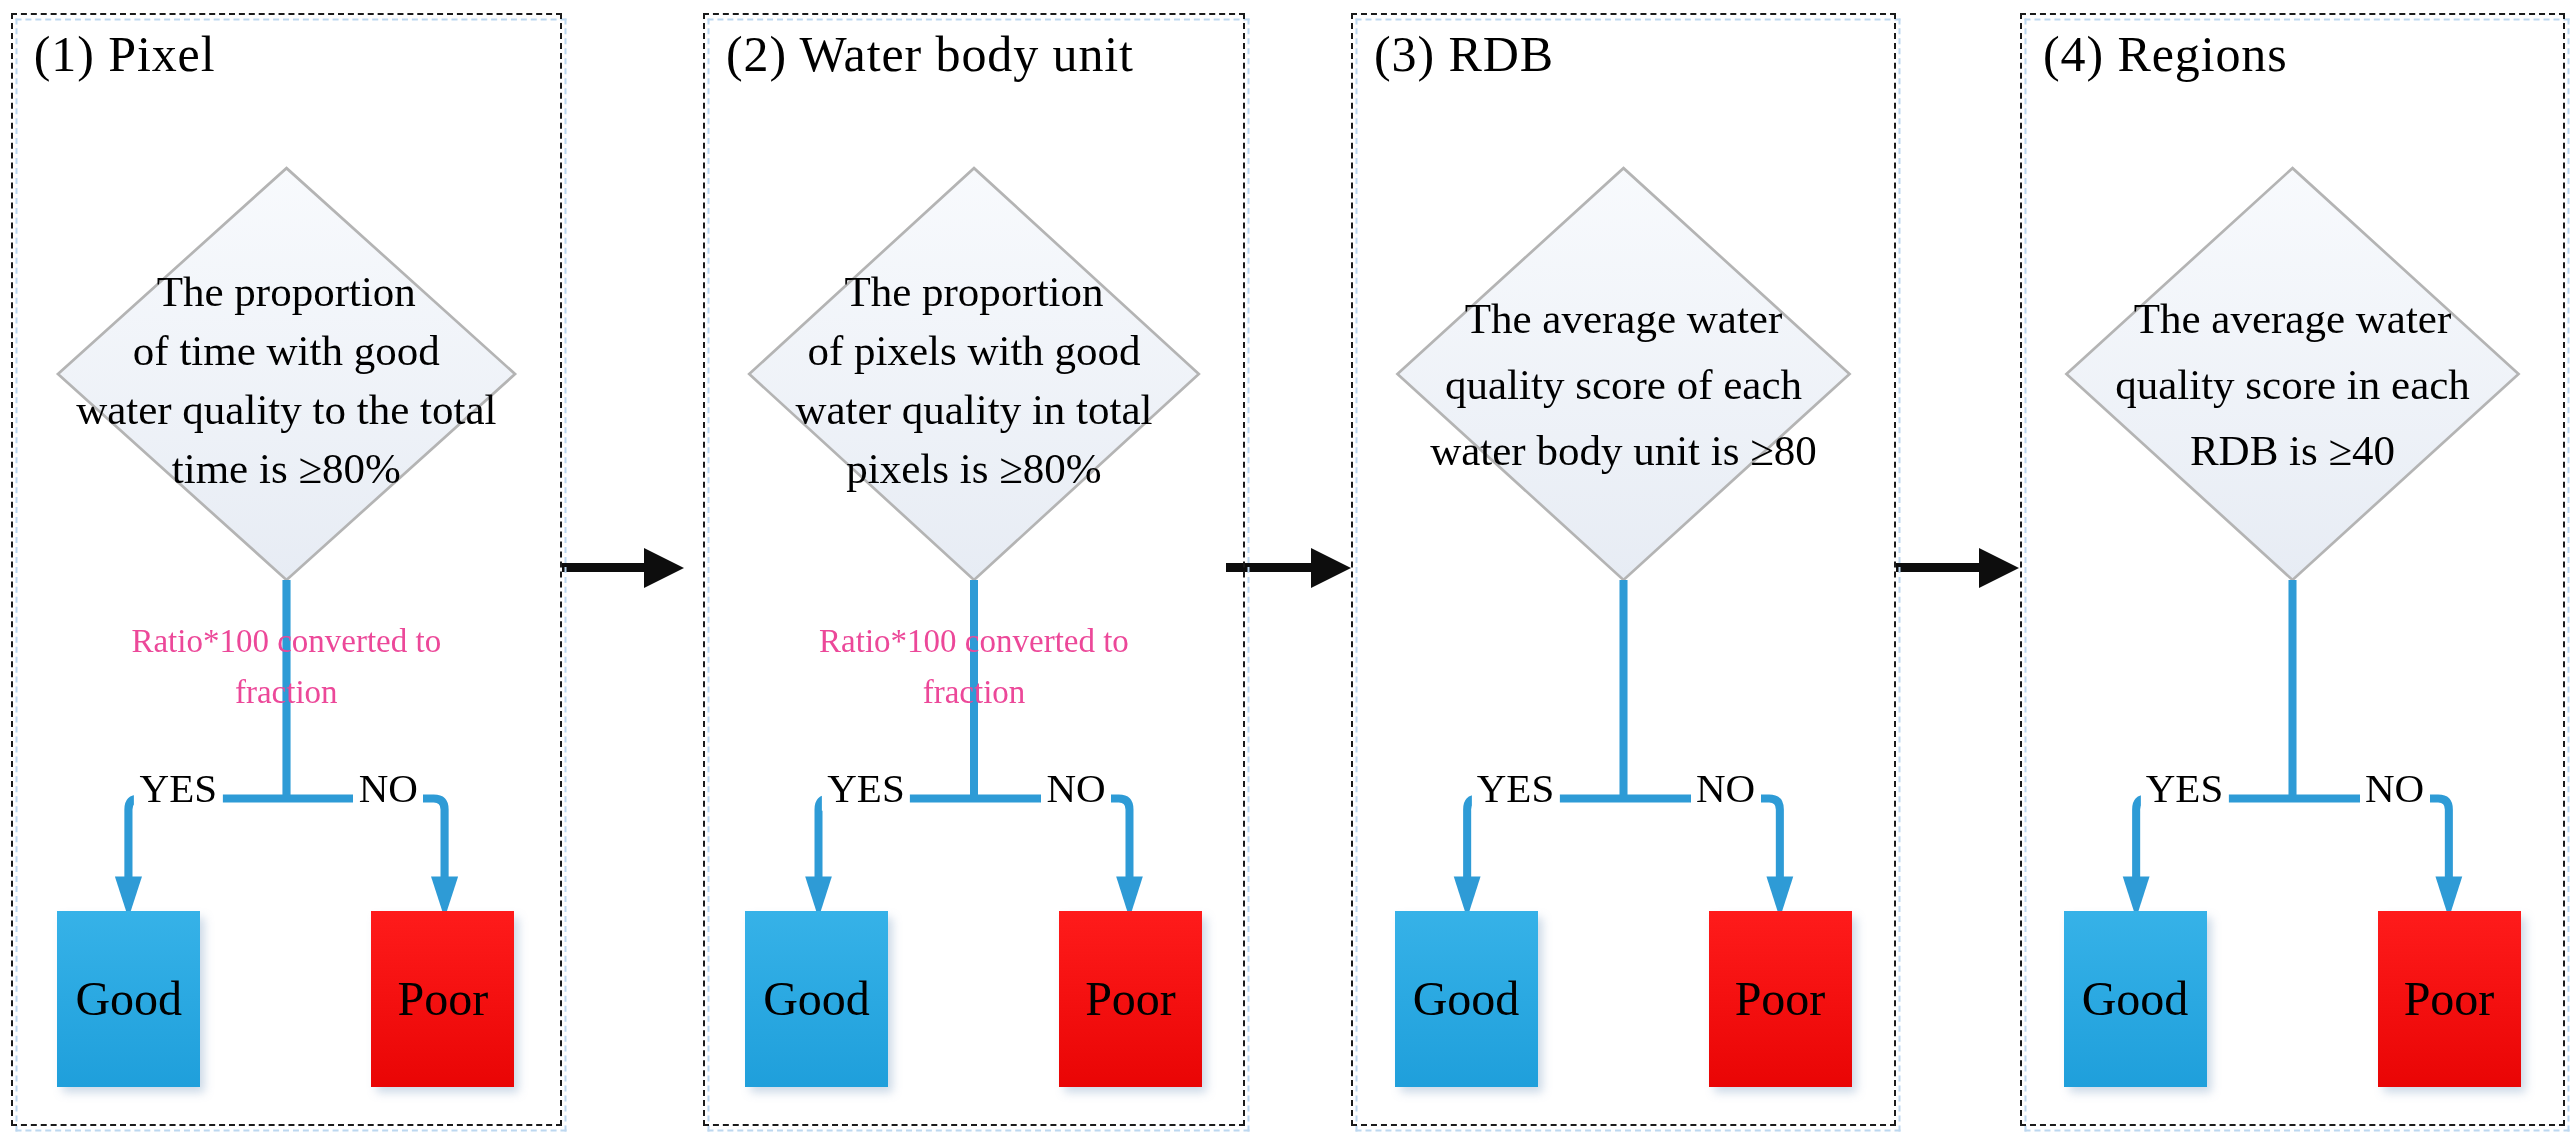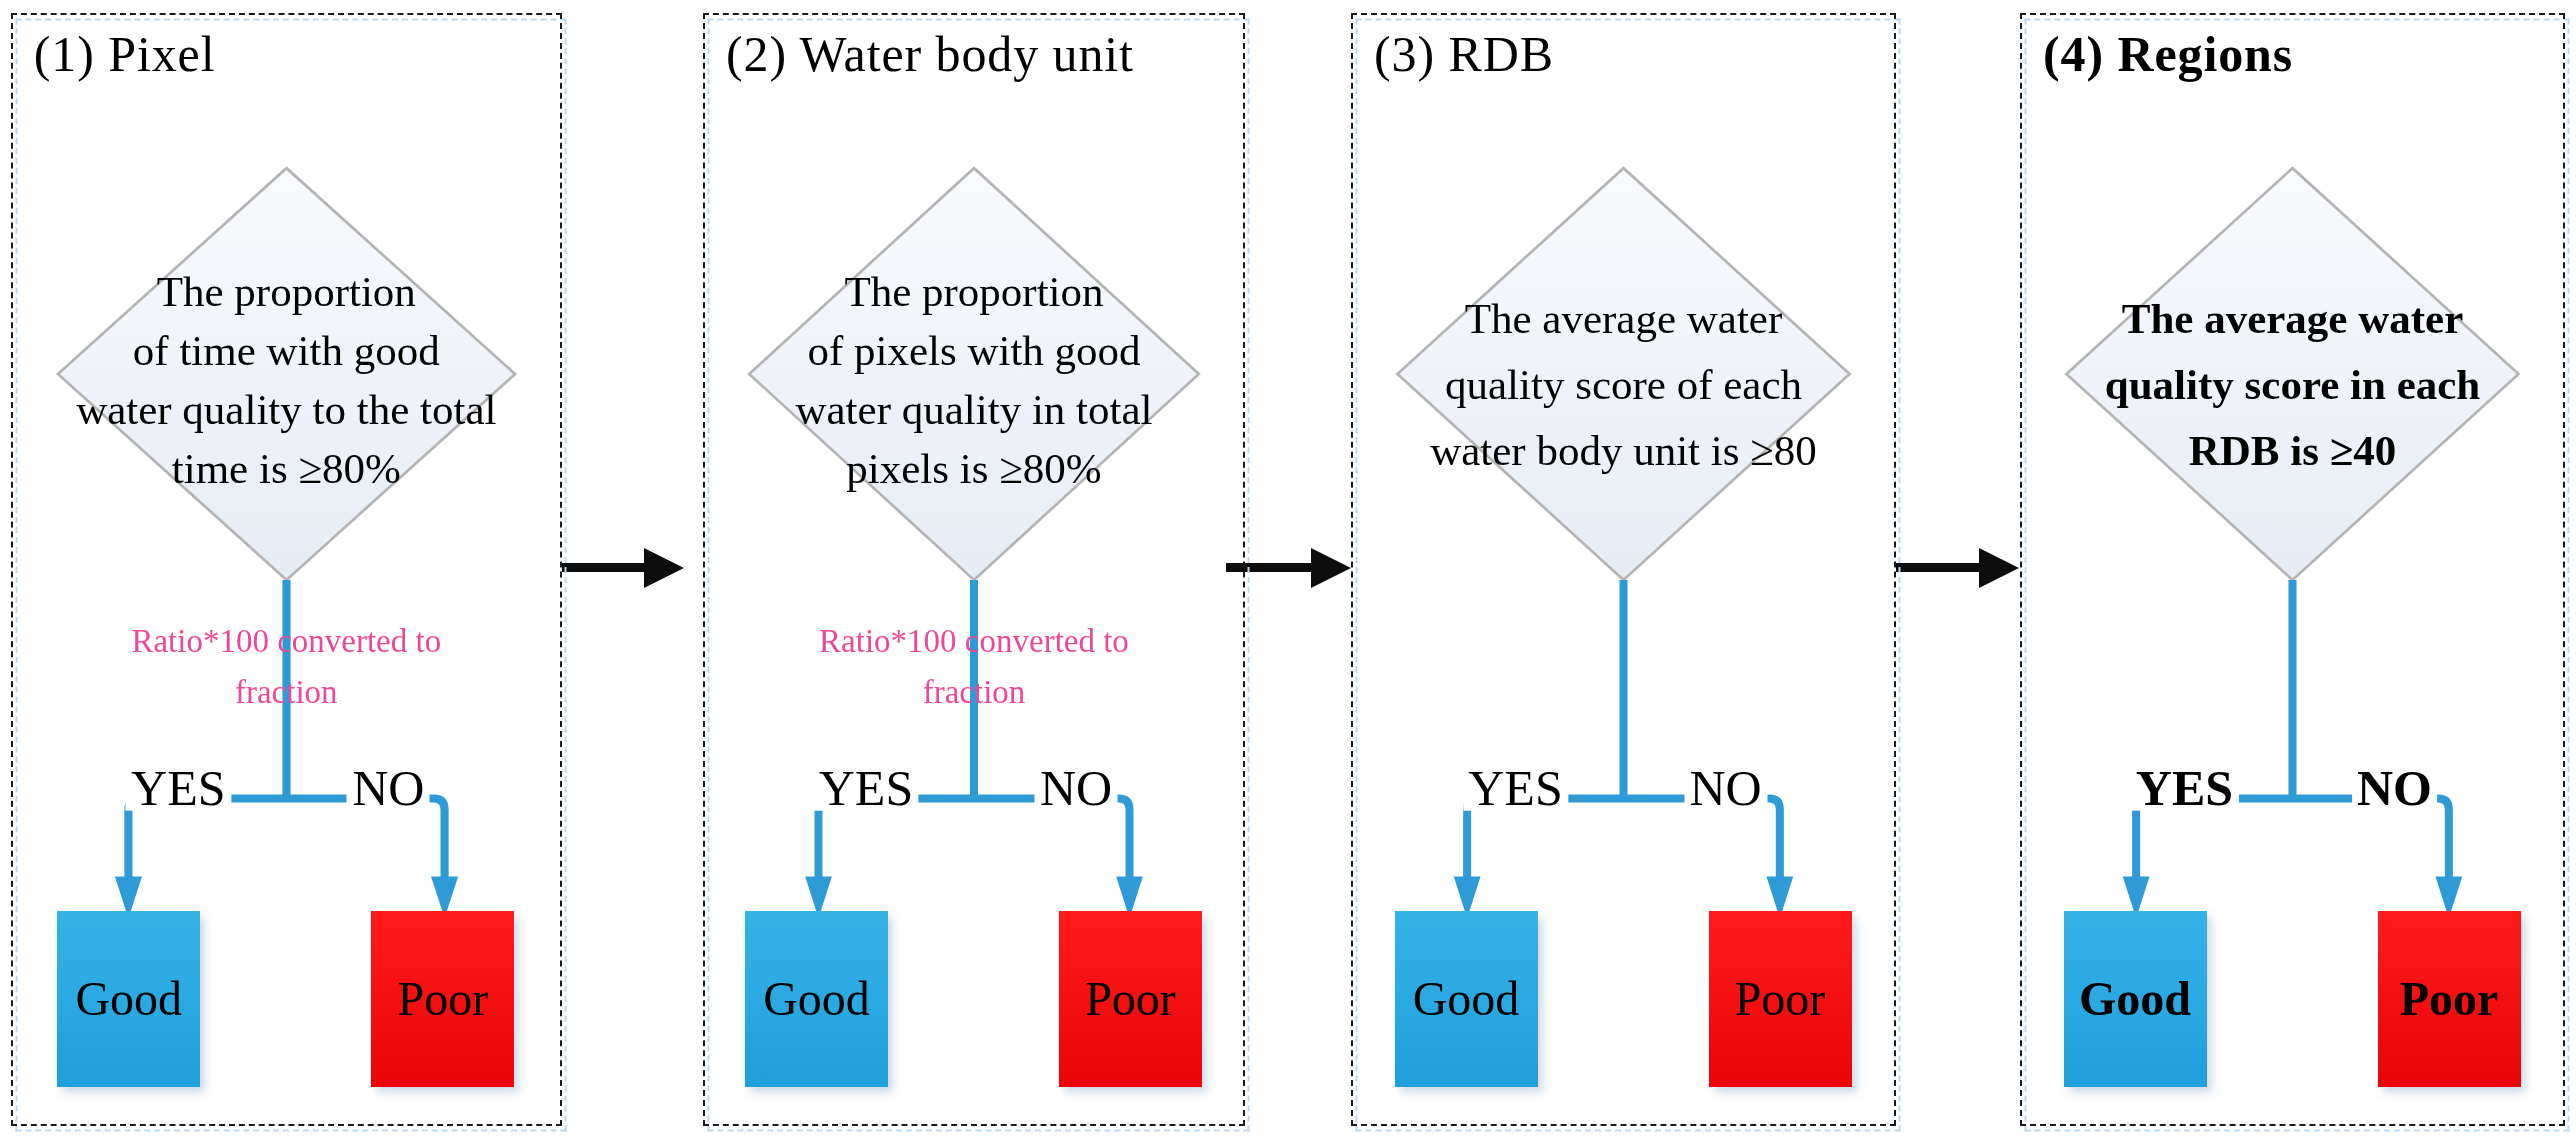--- a/index.html
+++ b/index.html
@@ -5,21 +5,21 @@
   html,body{margin:0;padding:0;background:#ffffff;}
   body{
     width:2576px;height:1144px;position:relative;overflow:hidden;
     font-family:"Liberation Serif","DejaVu Serif",serif;color:#000;
   }
   
   .panel{position:absolute;top:12.6px;height:1113px;}
   #panel1{left:10.8px;width:551px;}
   #panel2{left:703px;width:542px;}
   #panel3{left:1351px;width:545px;}
-  #panel4{left:2020px;width:545px;font-weight:bold;}
+  #panel4{left:2020px;width:545px;}
   
   .panel::after{
     content:"";position:absolute;inset:0;transform:translate(4.5px,5.4px);
     border:2.7px dashed #bdd8f0;z-index:1;
   }
   .panel::before{
     content:"";position:absolute;inset:0;
     border:2.7px dashed #1b1b1b;z-index:4;pointer-events:none;
   }
   .panel-title{
@@ -39,21 +39,21 @@
   .three-line .dline{line-height:66px;}
   
   .edge-note{
     position:absolute;left:50%;transform:translateX(-50%);top:603px;width:100%;
     text-align:center;font-size:33px;line-height:51px;color:#ec4899;z-index:3;
   }
   .edge-note div{white-space:nowrap;}
   
   .branch-label{
     position:absolute;top:776px;transform:translate(-50%,-50%);
-    font-size:50px;line-height:41px;background:#ffffff;padding:1.8px 5.4px;z-index:3;
+    font-size:41px;line-height:41px;background:#ffffff;padding:1.8px 5.4px;z-index:3;
     white-space:nowrap;
   }
   .yes-label{left:calc(50% - 108px);}
   .no-label{left:calc(50% + 102px);}
   
   .result-box{
     position:absolute;top:898px;width:143px;height:176px;z-index:3;
     display:flex;align-items:center;justify-content:center;
     font-size:48px;box-shadow:4.5px 6.3px 9px rgba(110,145,185,0.35);text-align:right;
   }

